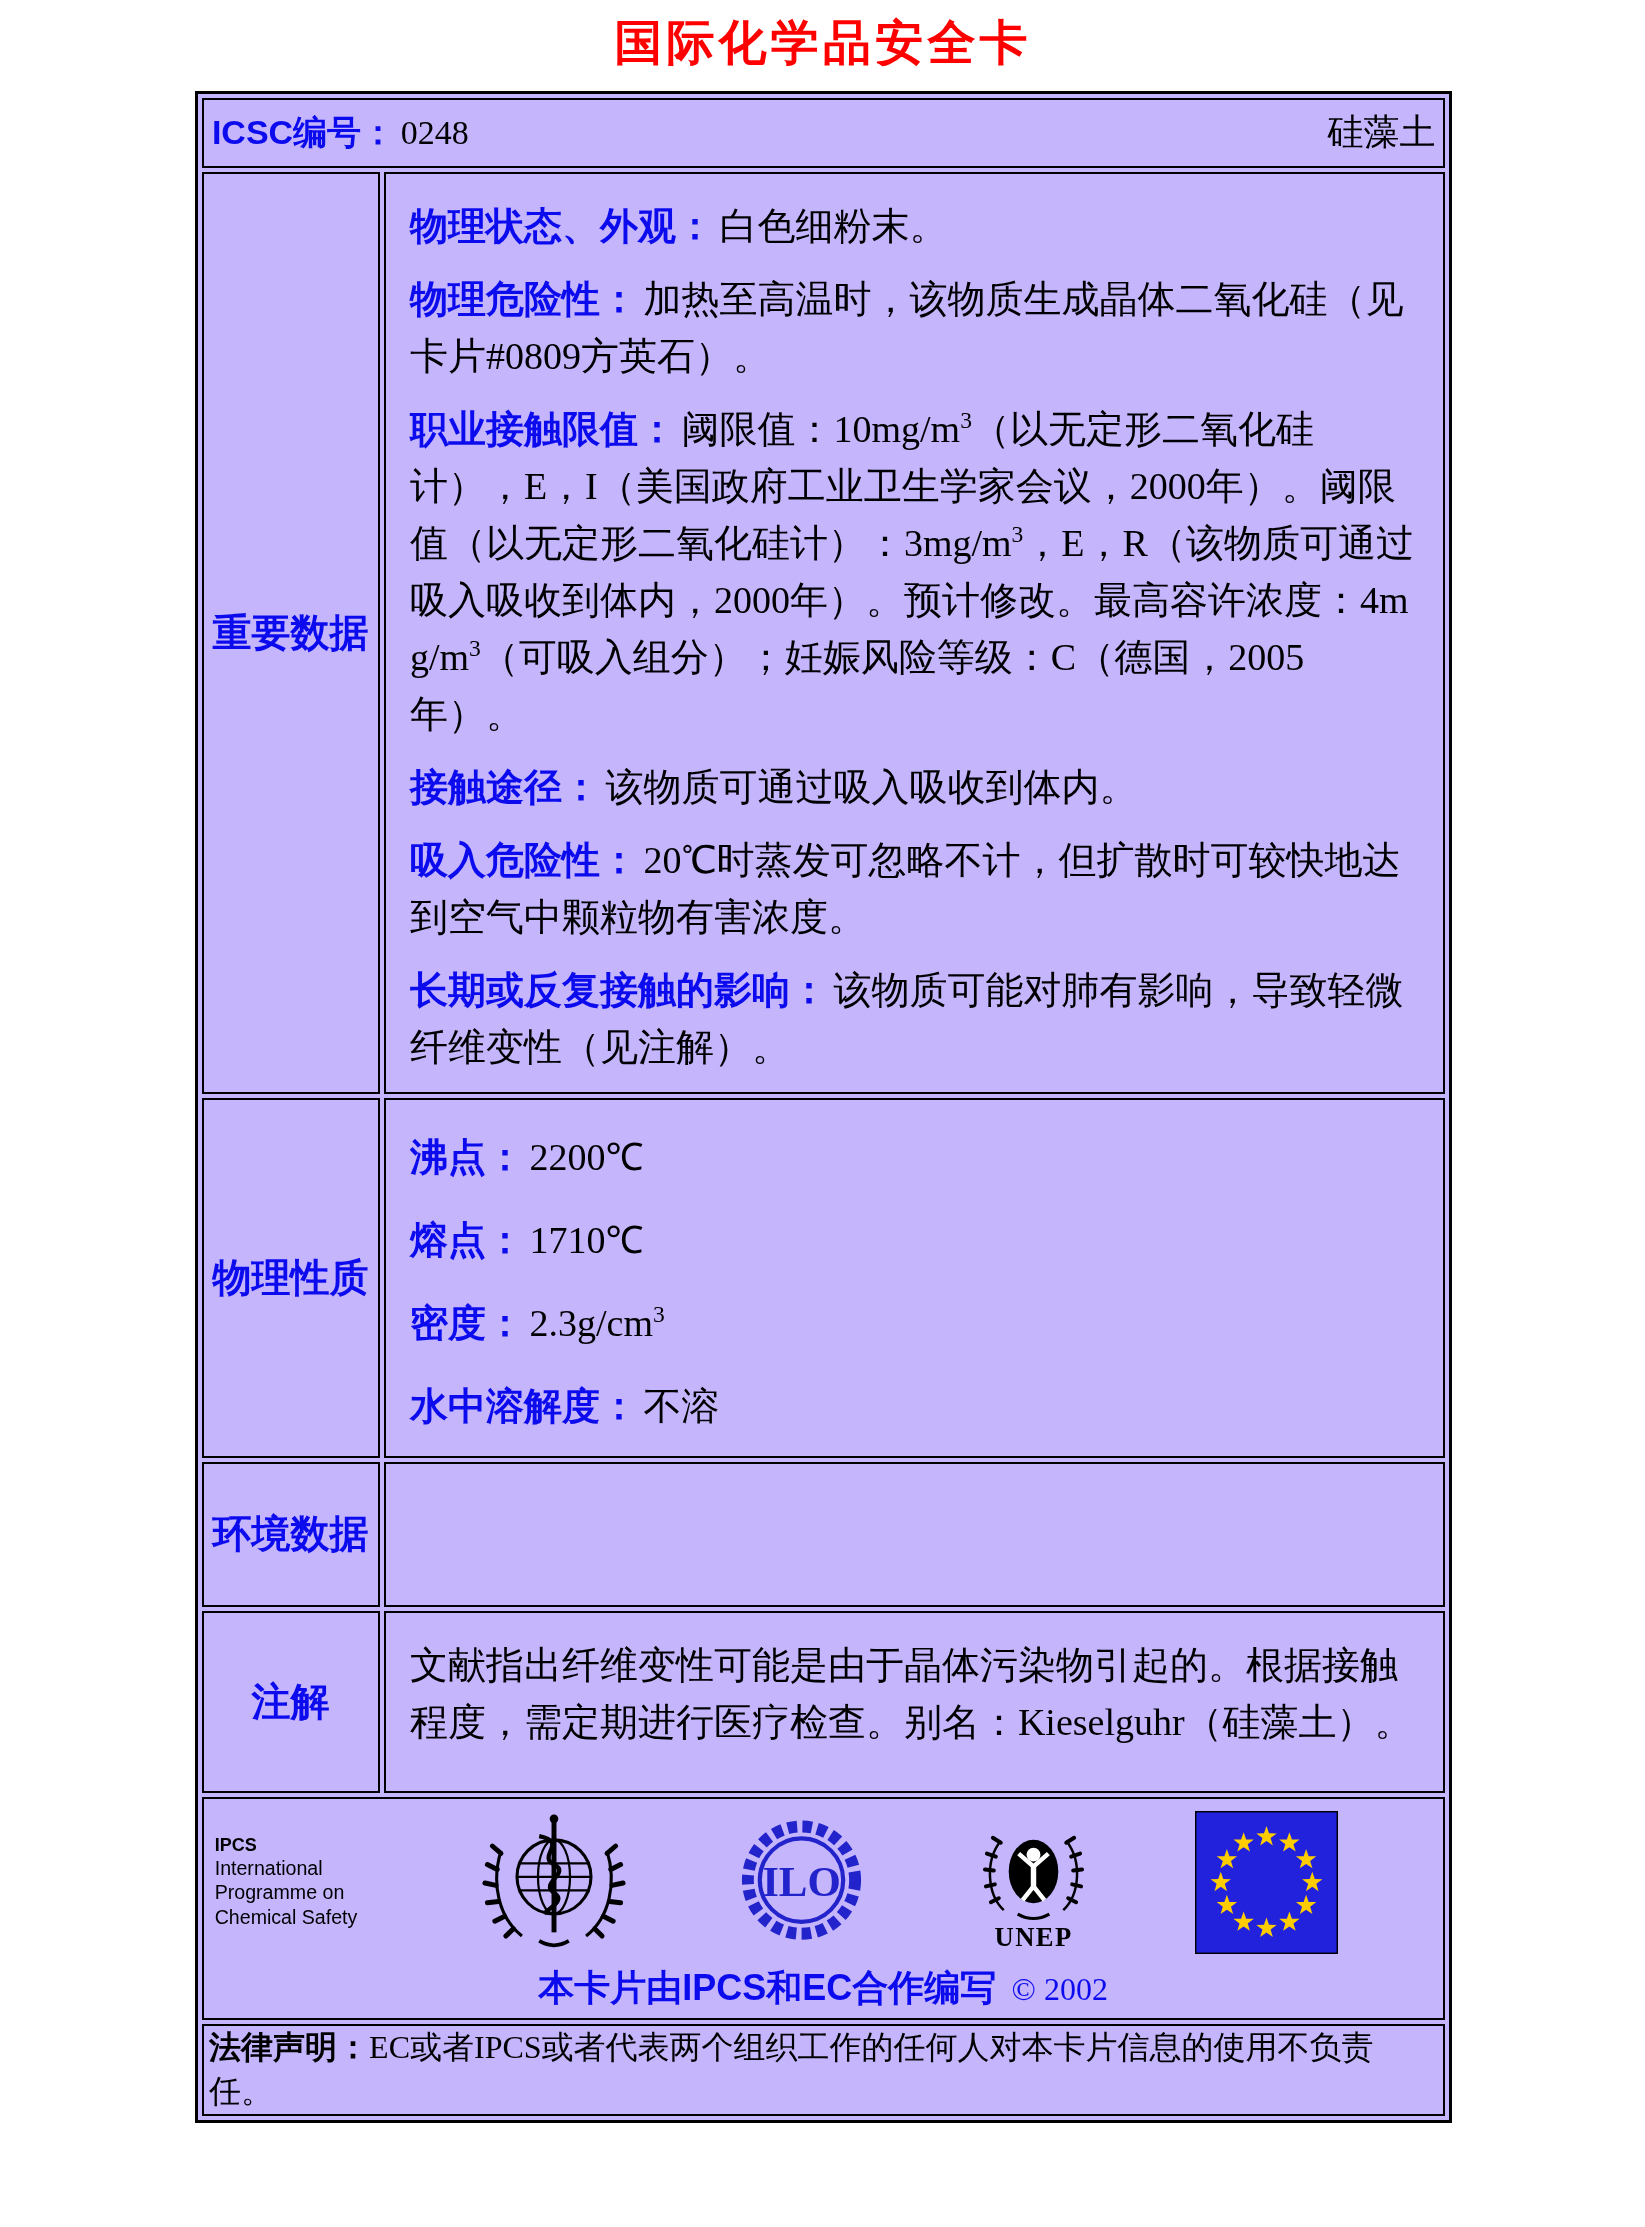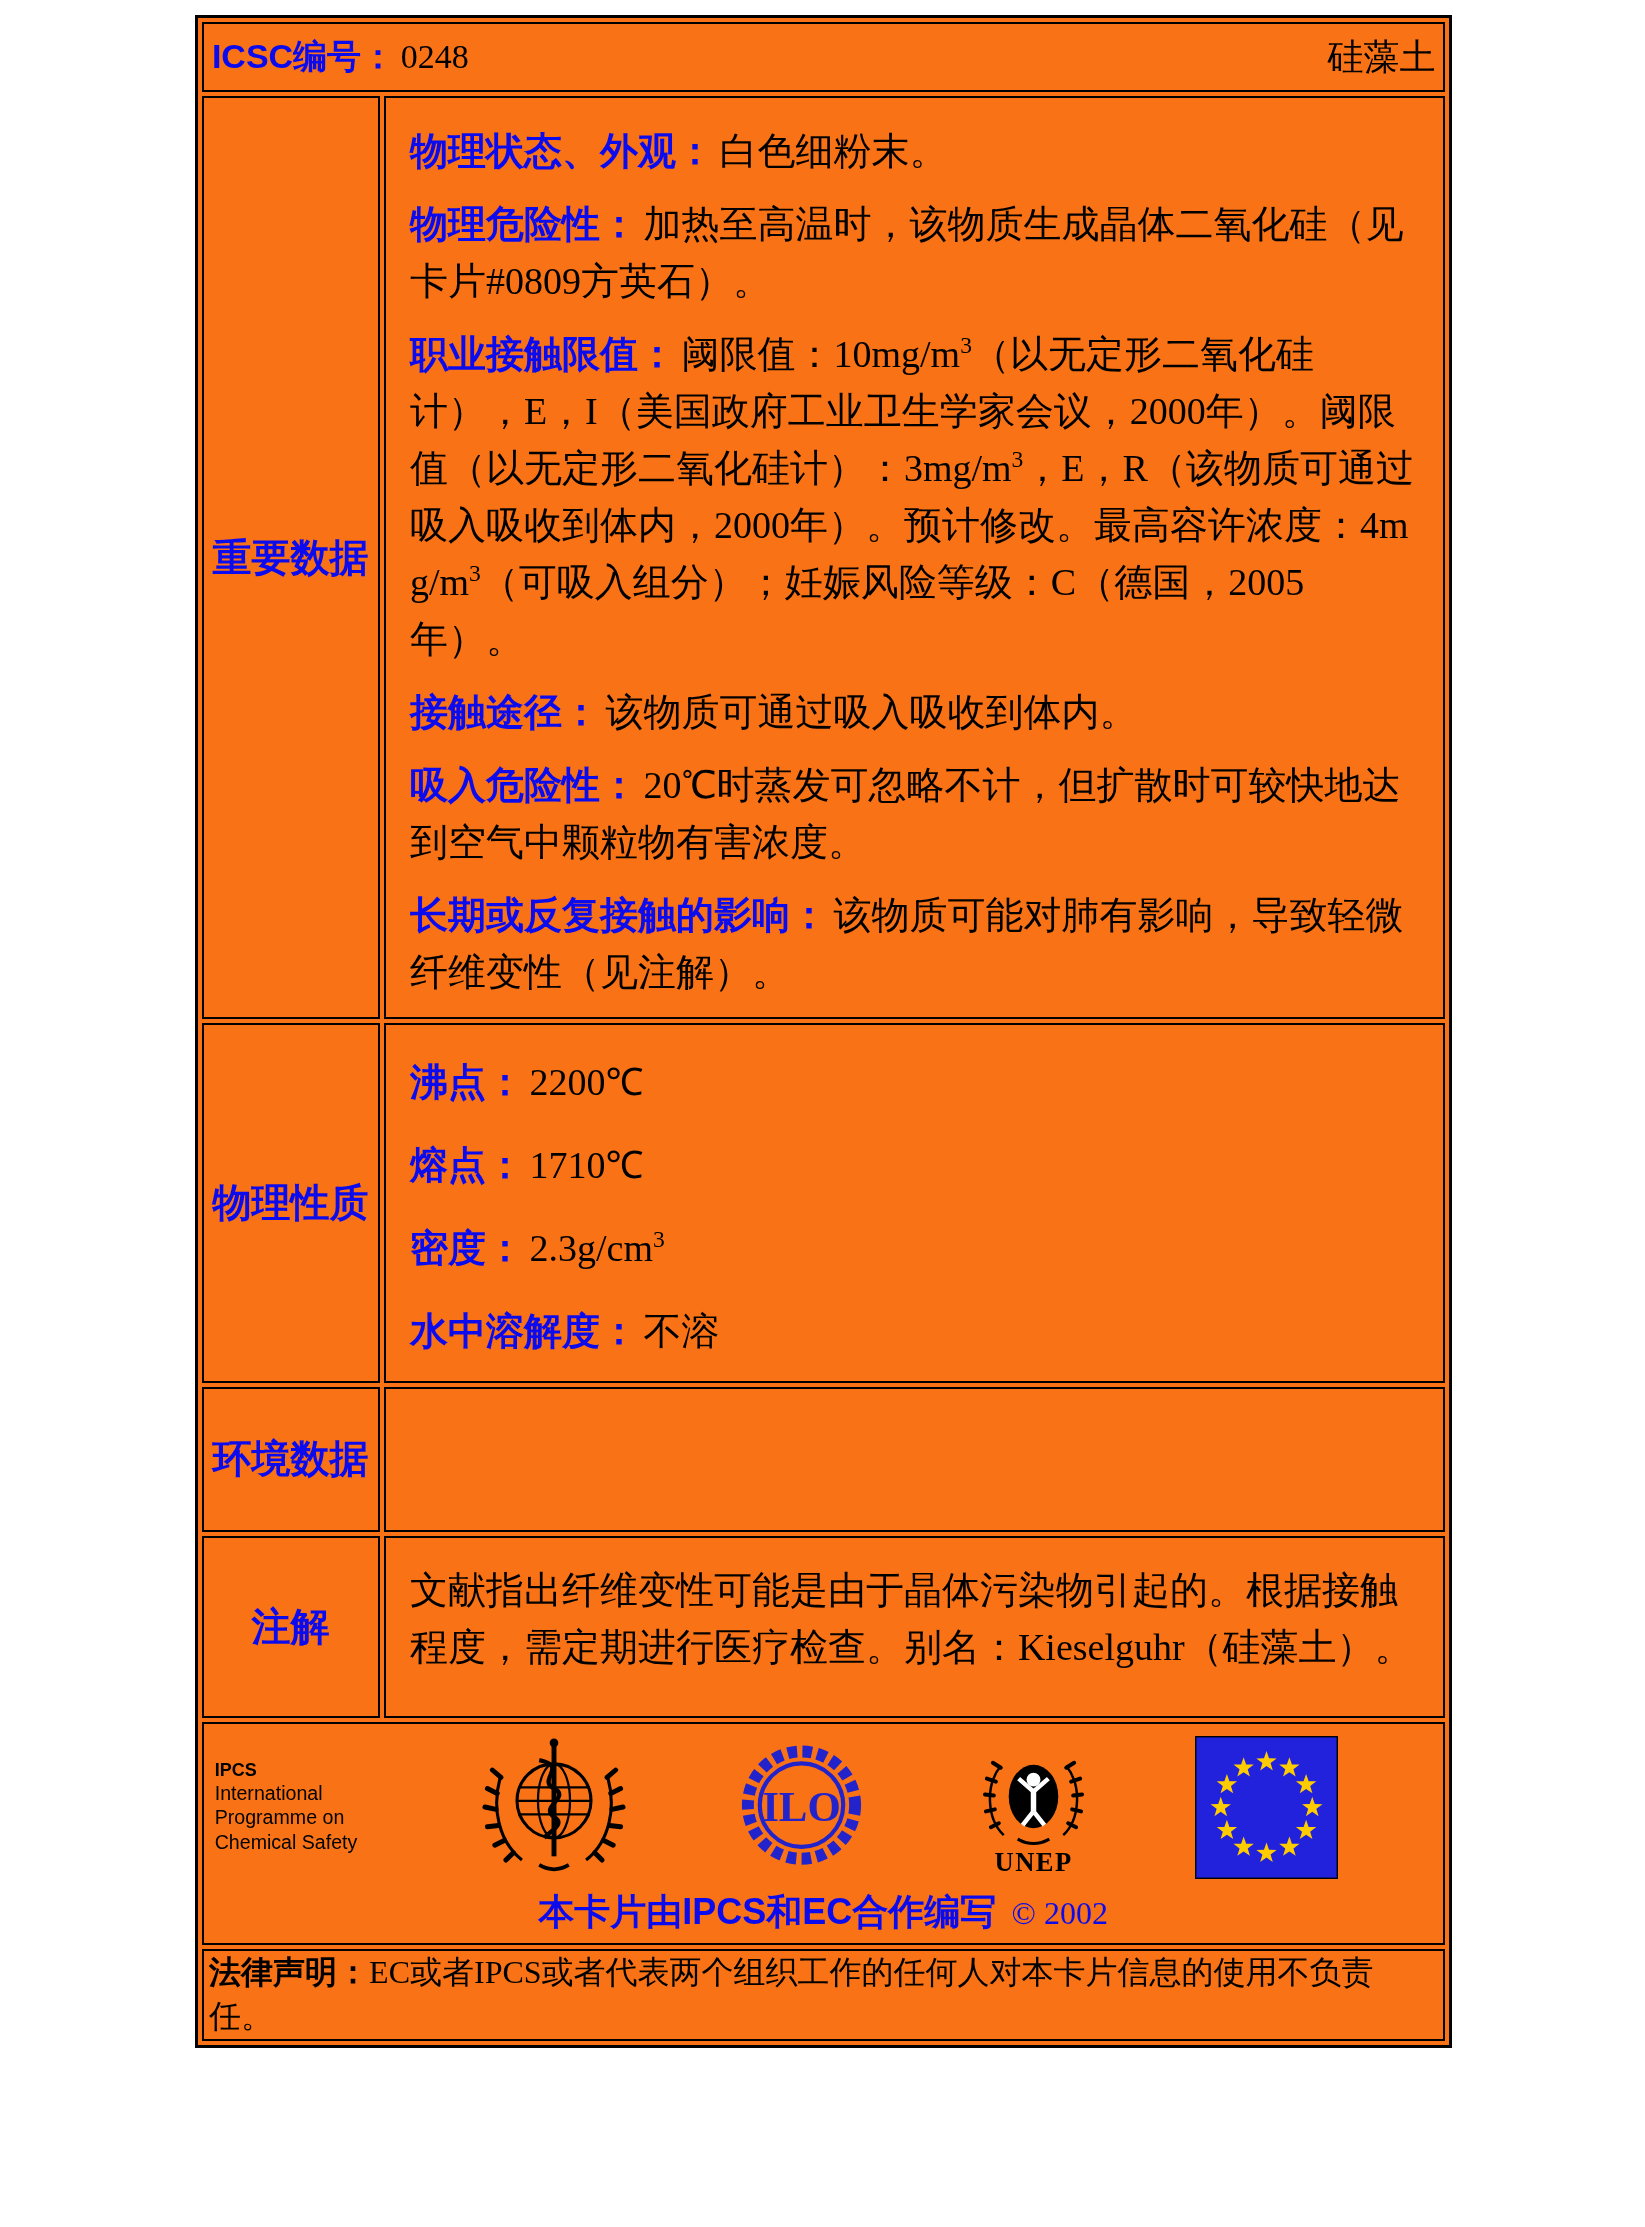--- a/index.html
+++ b/index.html
@@ -29,21 +29,21 @@
     letter-spacing:4.2px;
     color:var(--accent-red,#f00);
   }
   table.card{
     table-layout:fixed;
     width:1257px;
     margin:15.4px auto 0 auto;
     border-collapse:separate;
     border-spacing:4.2px;
     border:3.5px solid #000;
-    background:#f97316;
+    background:#c4b5fd;
   }
   col.c-label{width:178px;}
   td.cell{
     border:2.1px solid #000;
     vertical-align:top;
     overflow:hidden;
   }
   tr.r-header{height:70px;}
   tr.r-important{height:741px;}
   tr.r-physical{height:276px;}
@@ -134,20 +134,21 @@
     font-family:"Liberation Sans", sans-serif;
     font-weight:bold;
     color:#000;
   }
 </style>
 </head>
 <body>
 
 <div class="page">
 
+  <h1 class="title">国际化学品安全卡</h1>
 
   <table class="card">
     <colgroup>
         <col class="c-label">
         <col class="c-content">
       </colgroup>
 
     <tbody>
         <tr class="r-header">
       <td colspan="2" class="cell header-cell">

